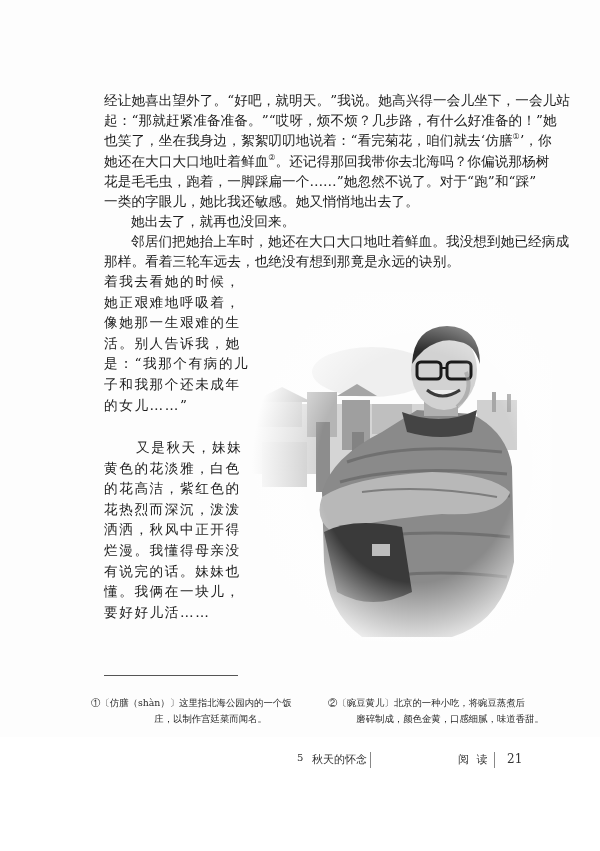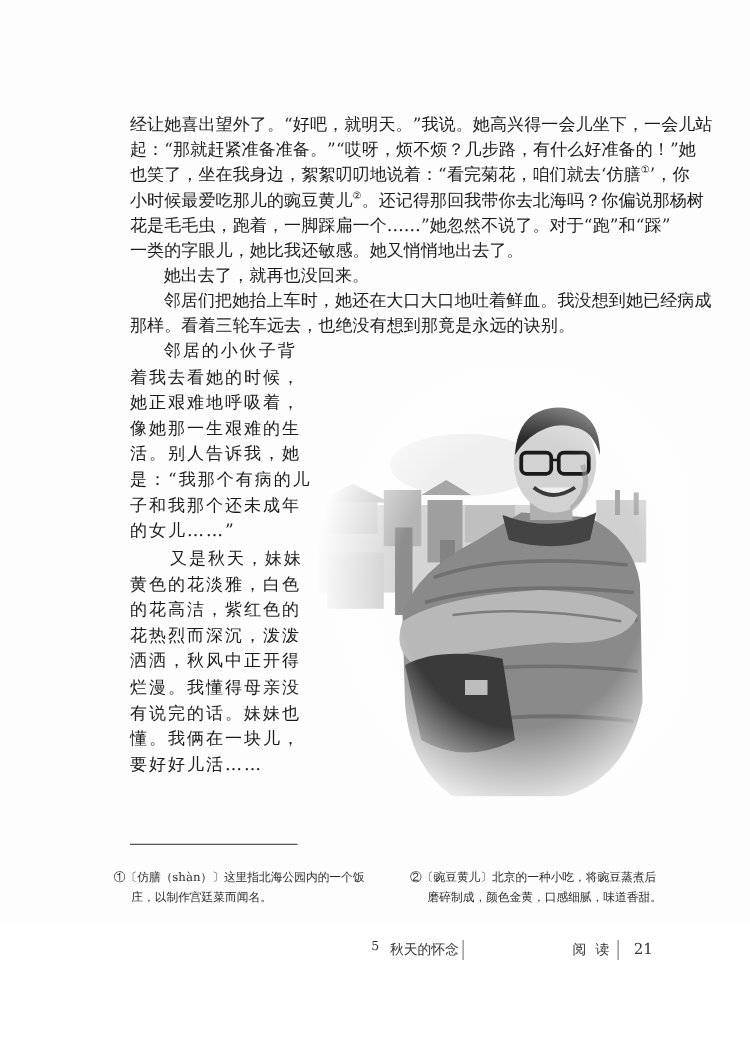--- a/index.html
+++ b/index.html
@@ -52,21 +52,21 @@
       background: #555;
     }
     .footnote {
       position: absolute;
       font-size: 9.4px;
       line-height: 16px;
       color: #2a2a2a;
       margin-top: 12px;
     }
     .footnote .line { white-space: nowrap; display: block; }
-    .footnote .cont { padding-left: 14px; }
+    .footnote .cont { padding-left: 14px; text-align: center; }
 
     .footer {
       position: absolute;
       top: 752px;
       font-size: 11px;
       color: #333;
     }
     .footer-sep {
       position: absolute;
       width: 1px;
@@ -75,36 +75,35 @@
   </style>
 </head>
 <body>
 
 <div class="page">
 
   <div class="para" style="top:90px;">
     <span class="line">经让她喜出望外了。“好吧，就明天。”我说。她高兴得一会儿坐下，一会儿站</span>
     <span class="line">起：“那就赶紧准备准备。”“哎呀，烦不烦？几步路，有什么好准备的！”她</span>
     <span class="line"><span>也笑了，坐在我身边，絮絮叨叨地说着：“看完菊花，咱们就去‘仿膳</span><sup class="fn">①</sup><span>’，你</span></span>
-    <span class="line"><span>小时候最爱吃那儿的豌豆黄儿</span><sup class="fn">②</sup><span>。还记得那回我带你去北海吗？你偏说那杨树</span></span>
+    <span class="line"><span>她还在大口大口地吐着鲜血</span><sup class="fn">②</sup><span>。还记得那回我带你去北海吗？你偏说那杨树</span></span>
     <span class="line">花是毛毛虫，跑着，一脚踩扁一个……”她忽然不说了。对于“跑”和“踩”</span>
     <span class="line">一类的字眼儿，她比我还敏感。她又悄悄地出去了。</span>
   </div>
 
   <div class="para indent" style="top:211px;">
     <span>她出去了，就再也没回来。</span>
   </div>
 
   <div class="para" style="top:231px;">
     <span class="line" style="padding-left:27px;">邻居们把她抬上车时，她还在大口大口地吐着鲜血。我没想到她已经病成</span>
     <span class="line">那样。看着三轮车远去，也绝没有想到那竟是永远的诀别。</span>
   </div>
 
   <div class="col" style="top:271px;">
-    <span class="line" style="padding-left:27px;">邻居的小伙子背</span>
     <span class="line">着我去看她的时候，</span>
     <span class="line">她正艰难地呼吸着，</span>
     <span class="line">像她那一生艰难的生</span>
     <span class="line">活。别人告诉我，她</span>
     <span class="line">是：“我那个有病的儿</span>
     <span class="line">子和我那个还未成年</span>
     <span class="line">的女儿……”</span>
   </div>
 
   <div class="col" style="top:437px;">

